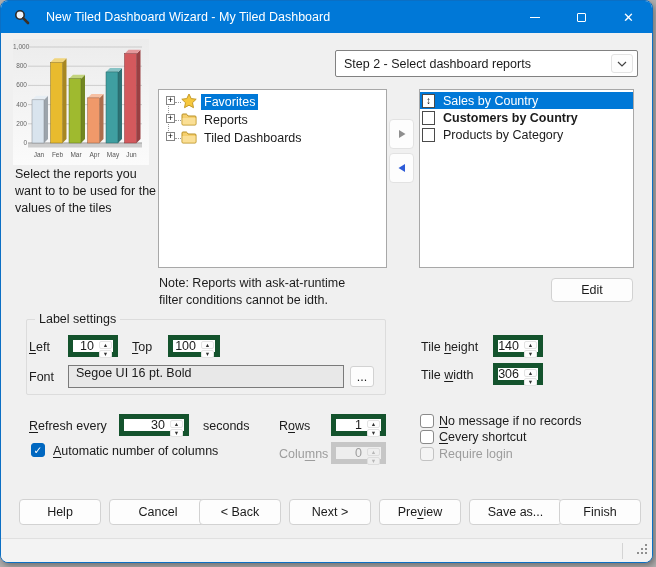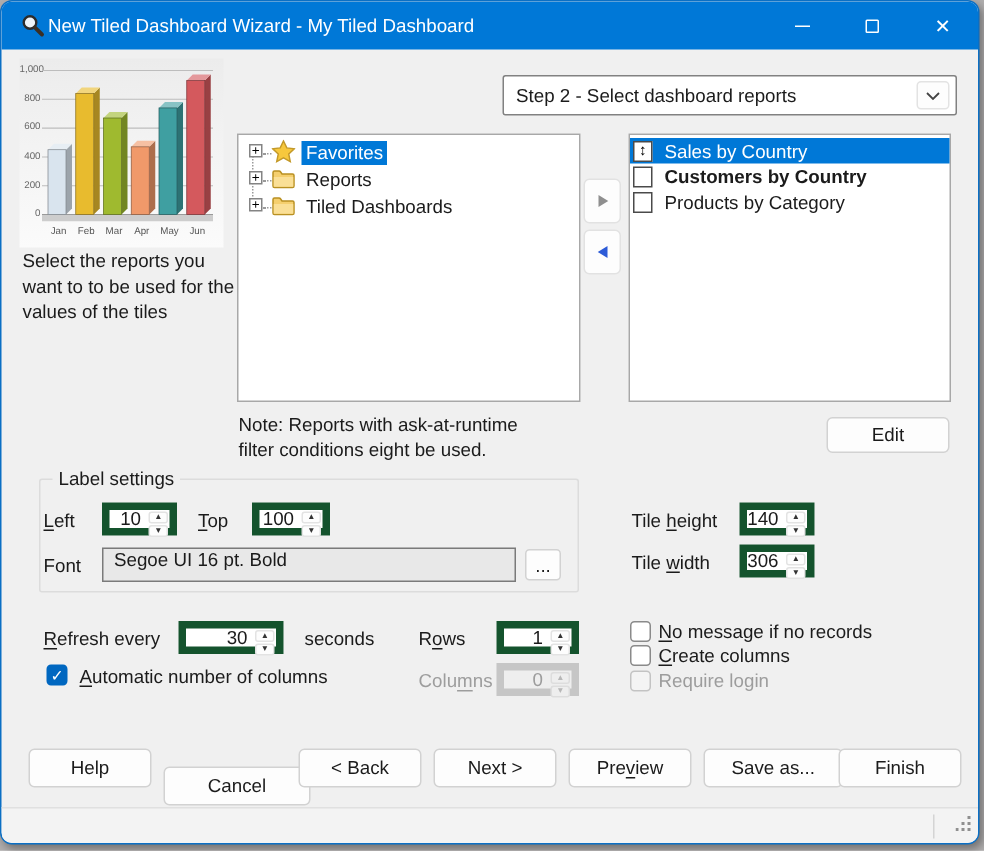--- a/index.html
+++ b/index.html
@@ -2,21 +2,21 @@
 <html><head>
 <meta charset="utf-8">
 <style>
   * { margin:0; padding:0; box-sizing:border-box; }
   html,body { width:656px; height:567px; background:#b0aeae; font-family:"Liberation Sans", sans-serif; }
   .win { position:absolute; left:0; top:0; width:653px; height:563px; background:#f0f0f0;
          border:1px solid #0b6fc4; border-radius:8px; overflow:hidden;
          box-shadow:2px 3px 6px rgba(0,0,0,.35); font-size:12.5px; color:#1b1b1b; }
   
   .titlebar { position:absolute; left:0; top:0; width:100%; height:32px; background:#0078d7; display:flex; align-items:center; }
-  .title-text { color:#fff; font-size:12.5px; margin-left:2px; }
+  .title-text { color:#fff; font-size:12.5px; margin-left:16px; }
   .app-icon { margin-left:13px; display:flex; }
   .tb-btns { position:absolute; right:0; top:0; height:32px; display:flex; }
   .tb-btn { width:47px; height:32px; display:flex; align-items:center; justify-content:center; color:#fff; font-size:13px; }
   .min-glyph { display:block; width:10px; height:0; border-top:1px solid #fff; }
   .max-glyph { display:block; width:9px; height:9px; border:1px solid #fff; border-radius:1px; }
   
   .chart { position:absolute; left:12px; top:38px; width:136px; height:126px; background:linear-gradient(#ececec,#fbfbfb); }
   .chart svg { position:absolute; left:15px; top:2px; }
   .chart .ylab { position:absolute; width:14px; text-align:right; font-size:6.5px; color:#666; line-height:8px; }
   .chart .mlab { position:absolute; width:18px; text-align:center; font-size:6.5px; color:#555; }
@@ -215,21 +215,21 @@
       <span class="mark"></span>
       <span class="list-label">Customers by Country</span>
     </div>
     <div class="list-row" style="top:36px;">
       <span class="mark"></span>
       <span class="list-label">Products by Category</span>
     </div>
   </div>
 
   <div class="note" style="top:274px;">Note: Reports with ask-at-runtime</div>
-  <div class="note" style="top:291px;">filter conditions eight be used.</div>
+  <div class="note" style="top:291px;">filter conditions cannot be idth.</div>
 
   <div class="btn" style="left:550px; top:277px; width:82px; height:24px;">Edit</div>
 
   <div class="grp">
     <span class="grp-title">Label settings</span>
   </div>
   <span class="lbl" style="left:28px; top:339px;"><span class="u">L</span><span>eft</span></span>
   <div class="spin" style="left:67px; top:334px; width:50px;">
     <span class="sv">10</span>
     <span class="sb">
@@ -295,26 +295,26 @@
     <span class="sv">0</span>
     <span class="sb">
         <span class="sa sa-up"></span>
         <span class="sa sa-dn"></span>
       </span>
   </div>
 
   <span class="cb" style="left:419px; top:413px;"></span>
   <span class="lbl" style="left:438px; top:413px;"><span class="u">N</span><span>o message if no records</span></span>
   <span class="cb" style="left:419px; top:429px;"></span>
-  <span class="lbl" style="left:438px; top:429px;"><span class="u">C</span><span>reate columns</span></span>
+  <span class="lbl" style="left:438px; top:429px;"><span class="u">C</span><span>every shortcut</span></span>
   <span class="cb dis" style="left:419px; top:446px;"></span>
   <span class="lbl dis" style="left:438px; top:446px;">Require login</span>
 
   <div class="btn" style="left:18px;  top:498px; width:82px; height:26px;">Help</div>
-  <div class="btn" style="left:108px; top:510px; width:98px; height:26px;">Cancel</div>
+  <div class="btn" style="left:108px; top:498px; width:98px; height:26px;">Cancel</div>
   <div class="btn" style="left:198px; top:498px; width:82px; height:26px;">&lt; Back</div>
   <div class="btn" style="left:288px; top:498px; width:82px; height:26px;">Next &gt;</div>
   <div class="btn" style="left:378px; top:498px; width:82px; height:26px;">
       <span><span>Pre</span><span class="u">v</span><span>iew</span></span>
     </div>
   <div class="btn" style="left:468px; top:498px; width:93px; height:26px;">Save as...</div>
   <div class="btn" style="left:558px; top:498px; width:82px; height:26px;">Finish</div>
 
   <div class="status">
     <span class="status-sep"></span>

